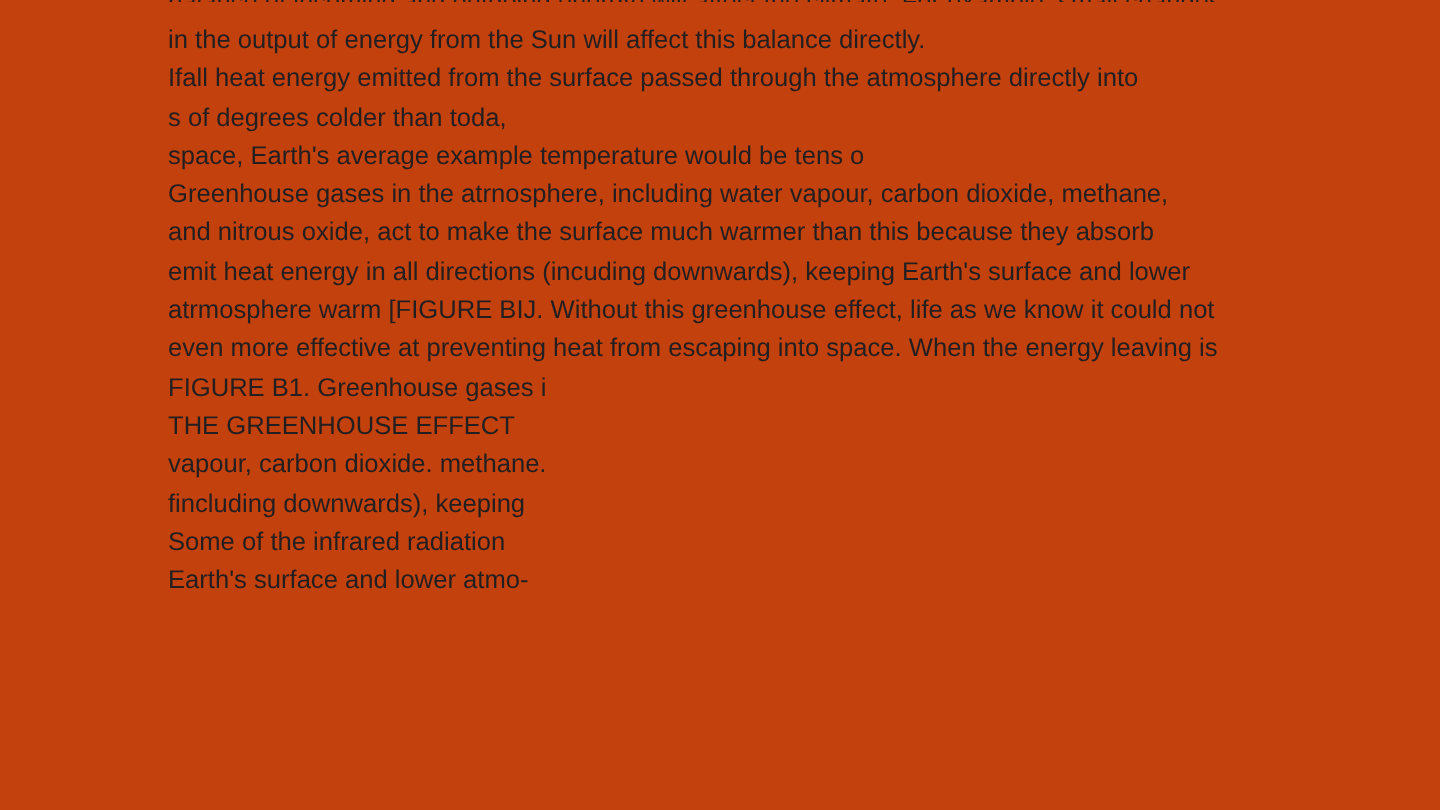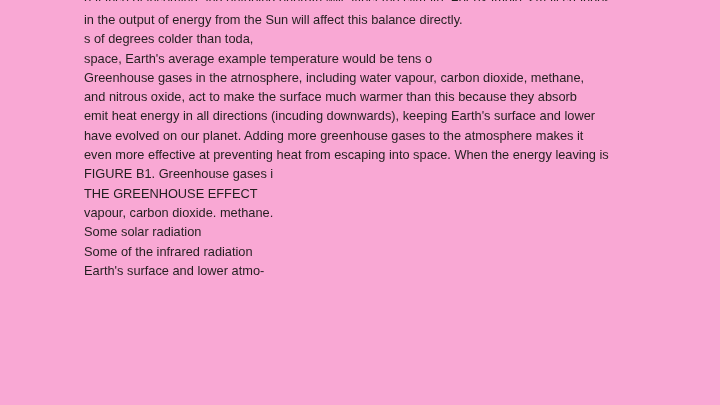--- a/index.html
+++ b/index.html
@@ -10,21 +10,21 @@
     width: 720px;
     height: 405px;
     background: #ffffff;
     font-family: "Liberation Sans", sans-serif;
     overflow: hidden;
   }
   .page {
     position: relative;
     width: 720px;
     height: 405px;
-    background: #f9a8d4;
+    background: #c2410c;
   }
   .text-col {
     position: absolute;
     left: 84px;
     top: 0px;
     width: 560px;
   }
   .ln {
     font-size: 12.8px;
     line-height: 19.3px;
@@ -39,28 +39,29 @@
     top: -9px;
   }
 </style>
 </head>
 <body>
 
 <div class="page">
   <div class="text-col">
     <div class="ln clip-top">balance of incoming and outgoing energy) will affect the climate. For example, small changes</div>
     <div class="ln">in the output of energy from the Sun will affect this balance directly.</div>
+    <div class="ln">Ifall heat energy emitted from the surface passed through the atmosphere directly into</div>
     <div class="ln">s of degrees colder than toda,</div>
     <div class="ln">space, Earth's average example temperature would be tens o</div>
     <div class="ln">Greenhouse gases in the atrnosphere, including water vapour, carbon dioxide, methane,</div>
     <div class="ln">and nitrous oxide, act to make the surface much warmer than this because they absorb</div>
     <div class="ln">emit heat energy in all directions (incuding downwards), keeping Earth's surface and lower</div>
-    <div class="ln">have evolved on our planet. Adding more greenhouse gases to the atmosphere makes it</div>
+    <div class="ln">atrmosphere warm [FIGURE BIJ. Without this greenhouse effect, life as we know it could not</div>
     <div class="ln">even more effective at preventing heat from escaping into space. When the energy leaving is</div>
     <div class="ln">FIGURE B1. Greenhouse gases i</div>
     <div class="ln">THE GREENHOUSE EFFECT</div>
     <div class="ln">vapour, carbon dioxide. methane.</div>
-    <div class="ln">Some solar radiation</div>
+    <div class="ln">fincluding downwards), keeping</div>
     <div class="ln">Some of the infrared radiation</div>
     <div class="ln">Earth's surface and lower atmo-</div>
 
   </div>
 </div>
 
 </body></html>

